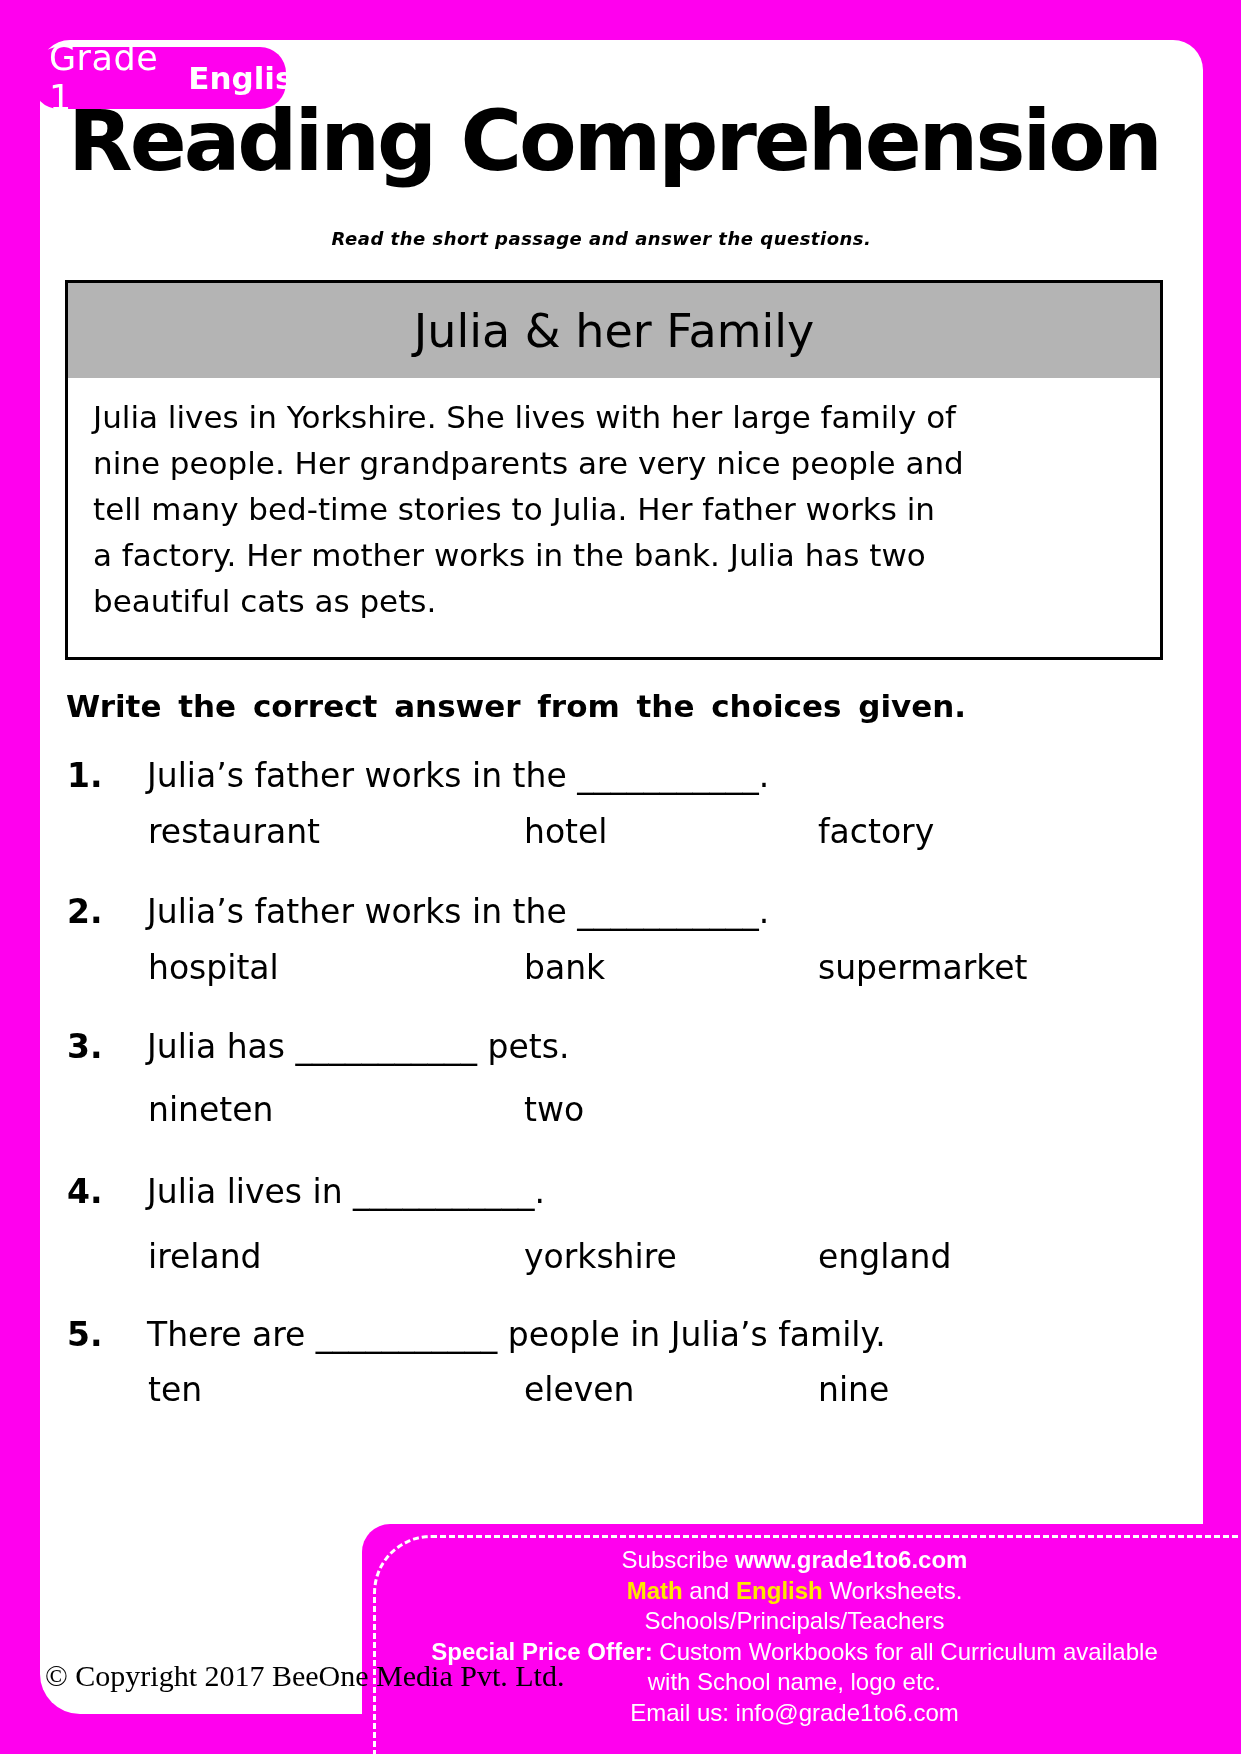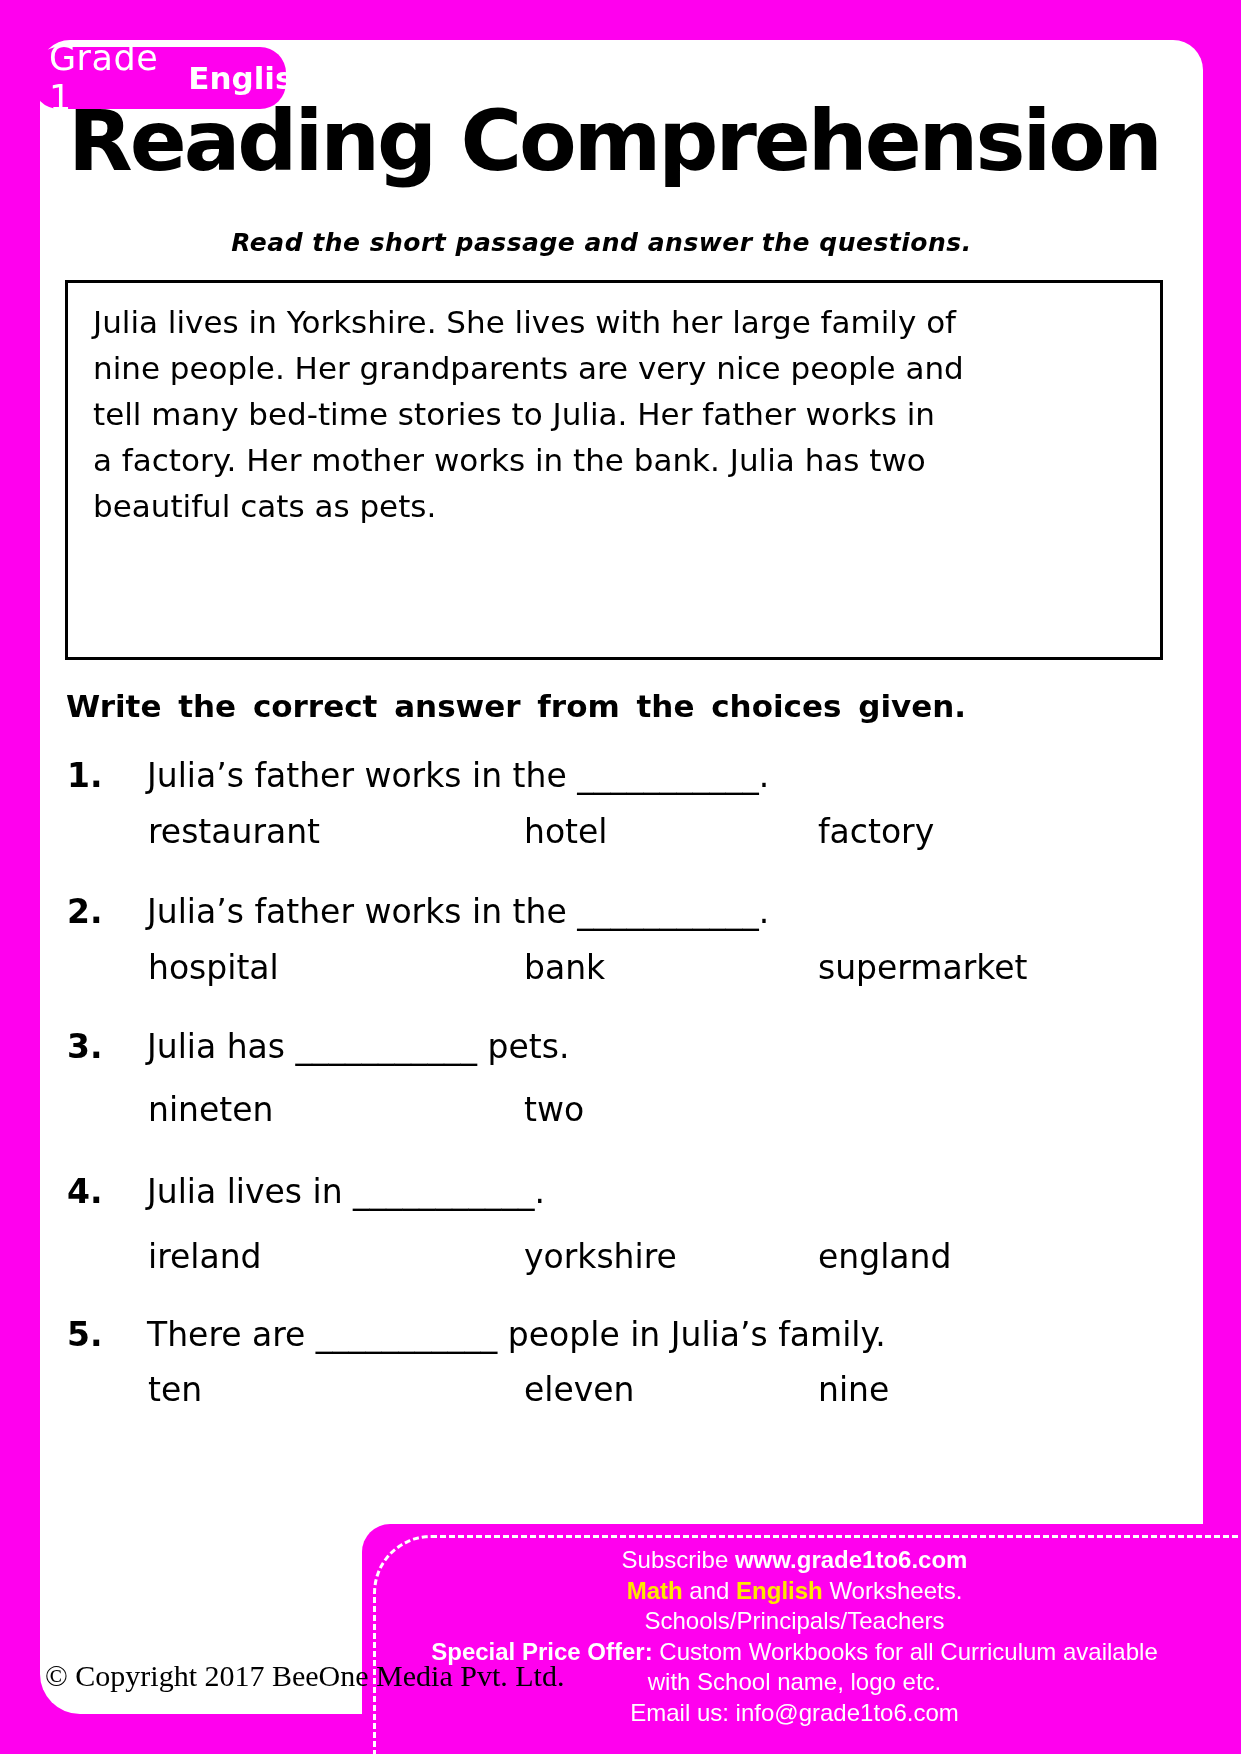--- a/index.html
+++ b/index.html
@@ -20,21 +20,21 @@
   }
   .badge .grade   { color:#fff; font-size:35px; font-weight:400; letter-spacing:.5px; }
   .badge .subject { color:#fff; font-size:31px; font-weight:700; margin-left:30px; }
   
   .title {
     position:absolute; left:68px; top:92px; margin:0;
     font-size:84px; font-weight:700; letter-spacing:-3px; white-space:nowrap;
   }
   .subtitle {
     position:absolute; left:40px; top:228px; width:1123px; text-align:center;
-    font-size:25px; font-weight:700; font-style:italic; letter-spacing:.5px;
+    font-size:18px; font-weight:700; font-style:italic; letter-spacing:.5px;
   }
   
   .passage-box {
     position:absolute; left:65px; top:280px; width:1098px; height:380px;
     border:3px solid #000; box-sizing:border-box; background:#fff;
   }
   .passage-header {
     height:95px; background:#B4B4B4; display:flex; align-items:center; justify-content:center;
     font-size:46px; font-weight:400;
   }
@@ -86,20 +86,21 @@
 
   <div class="badge">
     <span class="grade">Grade 1</span>
     <span class="subject">English</span>
   </div>
 
   <h1 class="title">Reading Comprehension</h1>
   <div class="subtitle">Read the short passage and answer the questions.</div>
 
   <div class="passage-box">
+    <div class="passage-header">Julia &amp; her Family</div>
     <div class="passage-body">Julia lives in Yorkshire. She lives with her large family of
 nine people. Her grandparents are very nice people and
 tell many bed-time stories to Julia. Her father works in
 a factory. Her mother works in the bank. Julia has two
 beautiful cats as pets.</div>
   </div>
 
   <div class="instruction">Write the correct answer from the choices given.</div>
 
   <div class="qrow" style="top:756px">

